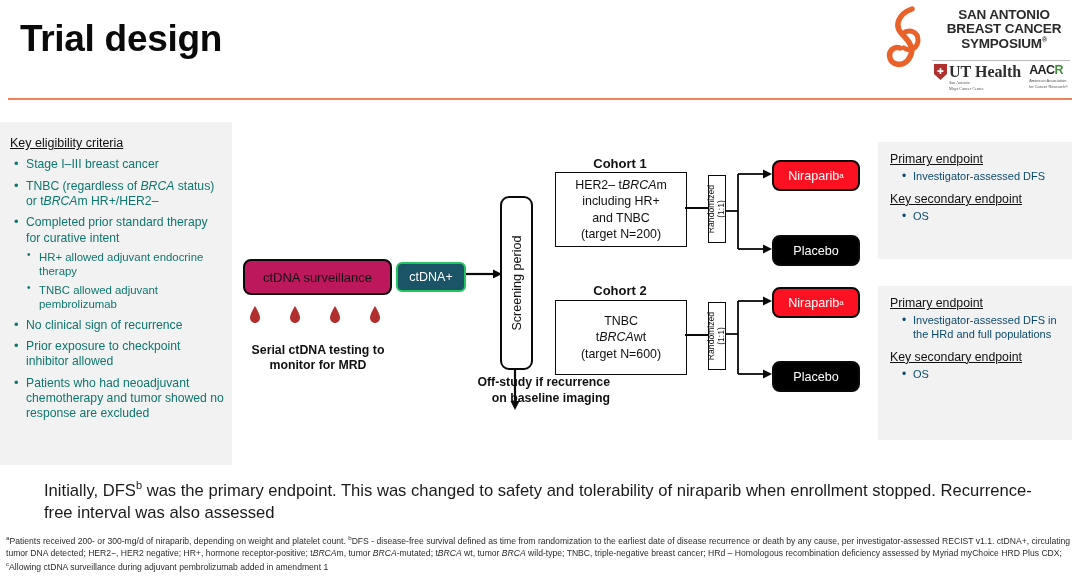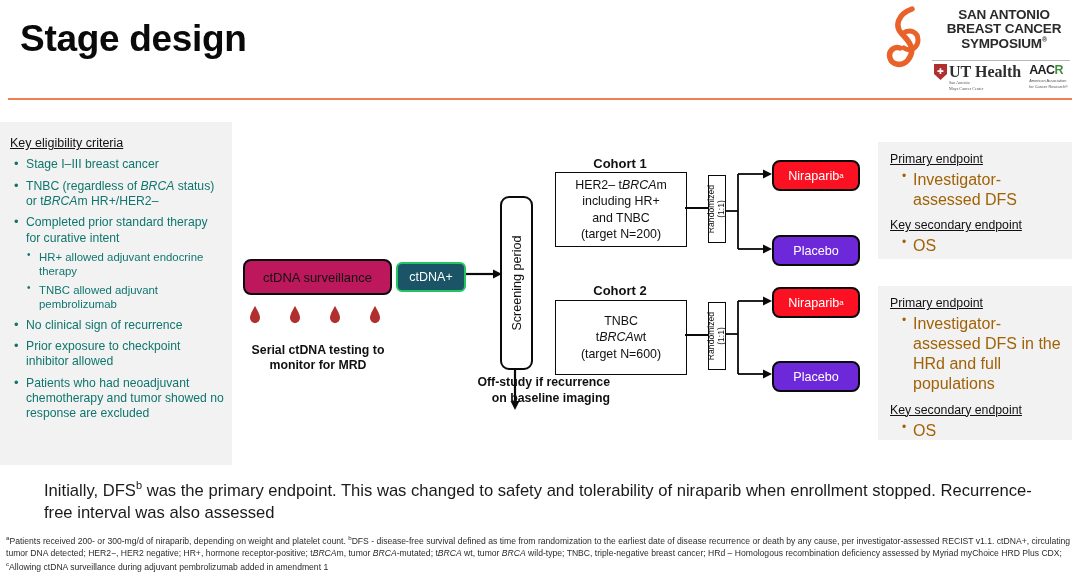--- a/index.html
+++ b/index.html
@@ -141,59 +141,59 @@
   #conn2{left:685px;top:334px;width:23px;}
   .branch-svg{position:absolute;}
 
   
   .arm-box{
     border:2.5px solid #0a0a0a;border-radius:8px;
     display:flex;align-items:center;justify-content:center;
     font-size:12.6px;color:#ffffff;width:84px;height:27px;
   }
   .arm-nir{background:#FB1122;}
-  .arm-pla{background:#6d28d9;}
+  .arm-pla{background:#000000;}
   #arm-nir-1{left:772px;top:160px;}
   #arm-pla-1{left:772px;top:235px;}
   #arm-nir-2{left:772px;top:287px;}
   #arm-pla-2{left:772px;top:361px;}
   .sup{font-size:8px;vertical-align:super;}
 
   
   .endpoint-panel{
     background:#f2f2f2;padding:10px 4px 12px 12px;
   }
   #endpoints-1{left:878px;top:142px;width:178px;height:95px;}
   #endpoints-2{left:878px;top:286px;width:178px;height:132px;}
   .ep-heading{
     font-size:12.3px;text-decoration:underline;color:#111;margin-bottom:4px;
   }
   ul.ep{list-style:none;margin:0 0 8px 0;padding:0 0 0 12px;}
   ul.ep li{
-    position:relative;padding-left:11px;font-size:16px;line-height:1.26;color:#a16207;
+    position:relative;padding-left:11px;font-size:11px;line-height:1.26;color:#0c4a6e;
   }
   ul.ep li::before{content:"•";position:absolute;left:0;top:-1px;font-size:12px;}
 
   
   #summary{
     left:44px;top:478px;width:1010px;
     font-size:16.6px;line-height:1.38;color:#1a1a1a;
   }
 
   
   #footnotes{
     left:6px;top:534px;width:1070px;
     font-size:8.6px;line-height:1.44;color:#2b2b2b;
   }
   #footnotes .fs{font-size:6.2px;vertical-align:super;}
 </style>
 </head>
 <body>
 
-<div class="abs" id="page-title">Stage design</div>
+<div class="abs" id="page-title">Trial design</div>
 <div class="abs" id="title-rule"></div>
 
 <div class="abs" id="logo-block">
   <svg class="abs" id="logo-ribbon" viewBox="0 0 48 62">
     <path d="M30 3 C16 8, 12 20, 20 28 C28 36, 34 44, 26 54 C20 61, 10 59, 8 52 C6 45, 12 40, 18 42" fill="none" stroke="#E8622A" stroke-width="5.5" stroke-linecap="round"></path>
     <path d="M20 28 C28 22, 36 26, 36 34 C36 42, 28 46, 22 42" fill="none" stroke="#E8622A" stroke-width="5" stroke-linecap="round"></path>
   </svg>
   <div class="abs" id="logo-text">
     <div>SAN ANTONIO</div>
     <div>BREAST CANCER</div>

